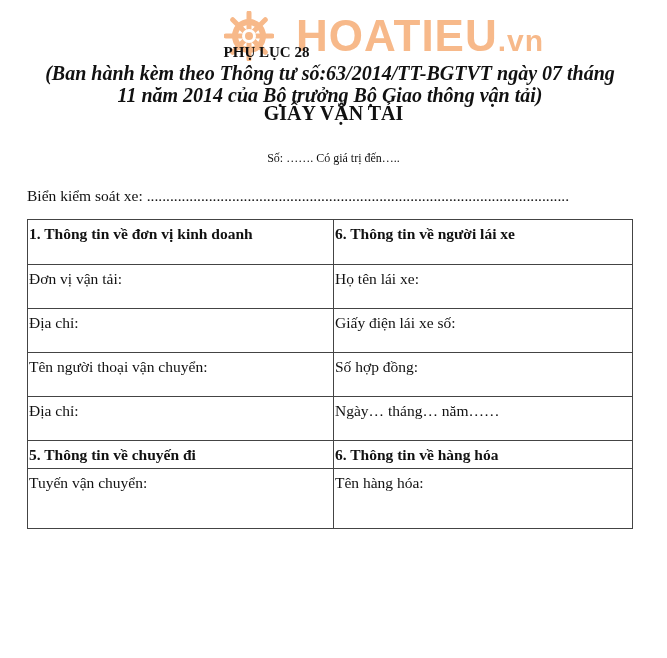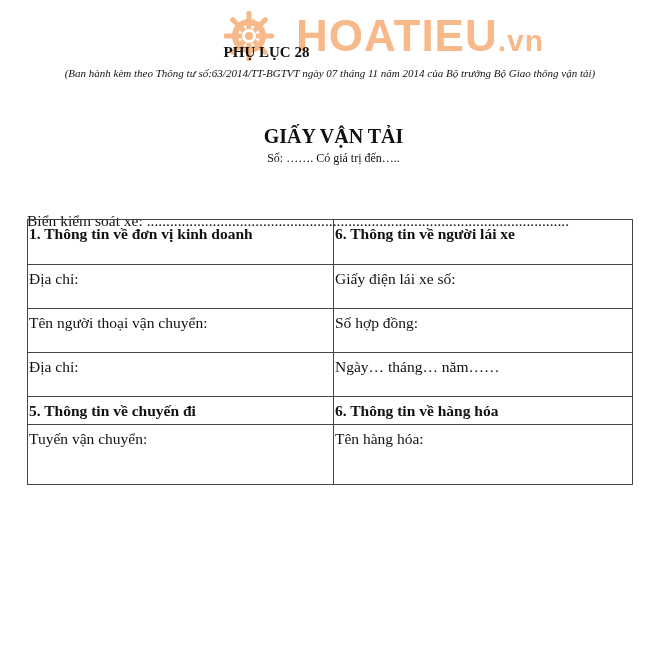--- a/index.html
+++ b/index.html
@@ -16,32 +16,32 @@
       font-family: "Liberation Sans", "DejaVu Sans", sans-serif;
       font-weight: bold; font-size: 44px; color: #f7b98a; letter-spacing: 1px; line-height: 1;
     }
     .logo-text .vn { font-size: 30px; }
     .appendix {
       position: absolute; left: 0; width: 533px; top: 44px; text-align: center;
       font-weight: bold; font-size: 15px;
     }
     .subtitle {
       position: absolute; left: 40px; width: 580px; top: 62px; text-align: center;
-      font-style: italic; font-size: 11px; line-height: 22px;
+      font-style: italic; font-size: 20px; line-height: 22px; font-weight: bold;
     }
     .doc-title {
-      position: absolute; left: 0; width: 667px; top: 125px; text-align: center;
+      position: absolute; left: 0; width: 667px; top: 102px; text-align: center;
       font-weight: bold; font-size: 20px;
     }
     .doc-number {
       position: absolute; left: 0; width: 667px; top: 151px; text-align: center;
       font-size: 12px;
     }
     .plate {
-      position: absolute; left: 27px; top: 187px; font-size: 15.5px; white-space: nowrap; margin-top: 25px;
+      position: absolute; left: 27px; top: 187px; font-size: 15.5px; white-space: nowrap;
     }
     .plate .dots { letter-spacing: 0; }
     table.form {
       position: absolute; left: 27px; top: 219px; width: 606px;
       border-collapse: collapse; table-layout: fixed; font-size: 15.5px;
     }
     table.form td {
       border: 1.5px solid #444; vertical-align: top; padding: 2px 2px 0 1px;
       line-height: 24px;
     }
@@ -79,20 +79,24 @@
   <span class="dots">.............................................................................................................</span>
 </div>
 
 <table class="form">
   <tbody>
       <tr style="height:45px">
     <td class="left"><span class="h">1. Thông tin về đơn vị kinh doanh</span></td>
     <td><span class="h">6. Thông tin về người lái xe</span></td>
   </tr>
   <tr style="height:44px">
+    <td class="left">Đơn vị vận tải:</td>
+    <td>Họ tên lái xe:</td>
+  </tr>
+  <tr style="height:44px">
     <td class="left">Địa chỉ:</td>
     <td>Giấy điện lái xe số:</td>
   </tr>
   <tr style="height:44px">
     <td class="left">Tên người thoại vận chuyển:</td>
     <td>Số hợp đồng:</td>
   </tr>
   <tr style="height:44px">
     <td class="left">Địa chỉ:</td>
     <td>Ngày… tháng… năm……</td>

